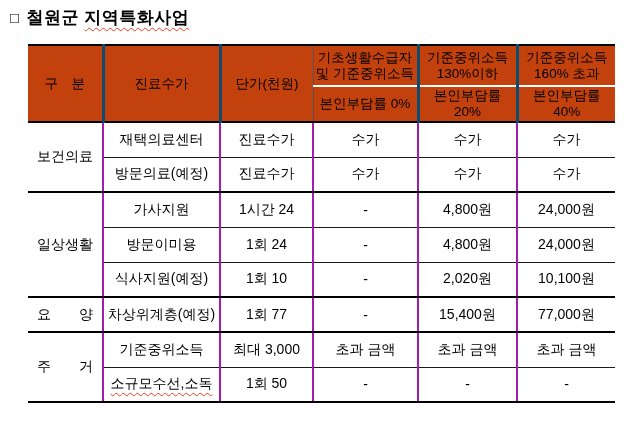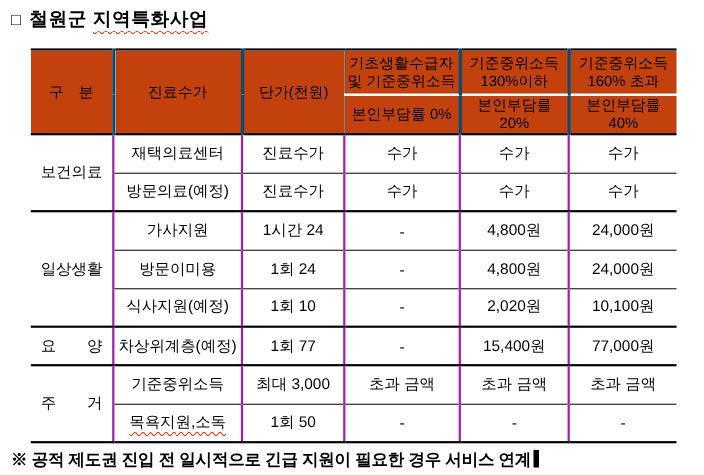--- a/index.html
+++ b/index.html
@@ -138,24 +138,23 @@
 
       <tr>
         <td rowspan="2" class="thick-b">주　　거</td>
         <td class="gl thin-b">기준중위소득</td>
         <td class="gl thin-b num">최대 3,000</td>
         <td class="gl thin-b">초과 금액</td>
         <td class="gl thin-b">초과 금액</td>
         <td class="gl thin-b">초과 금액</td>
       </tr>
       <tr>
-        <td class="gl thick-b"><span class="spell">목욕지원,소독</span></td>
+        <td class="gl thick-b"><span class="spell">소규모수선,소독</span></td>
         <td class="gl thick-b num">1회 50</td>
         <td class="gl thick-b">-</td>
         <td class="gl thick-b">-</td>
         <td class="gl thick-b">-</td>
       </tr>
     </tbody>
   </table>
 
-  <div class="footnote"><span>※ 공적 제도권 진입 전 일시적으로 긴급 지원이 필요한 경우 서비스 연계</span><span class="caret"></span></div>
 
 </div>
 
 </body></html>

